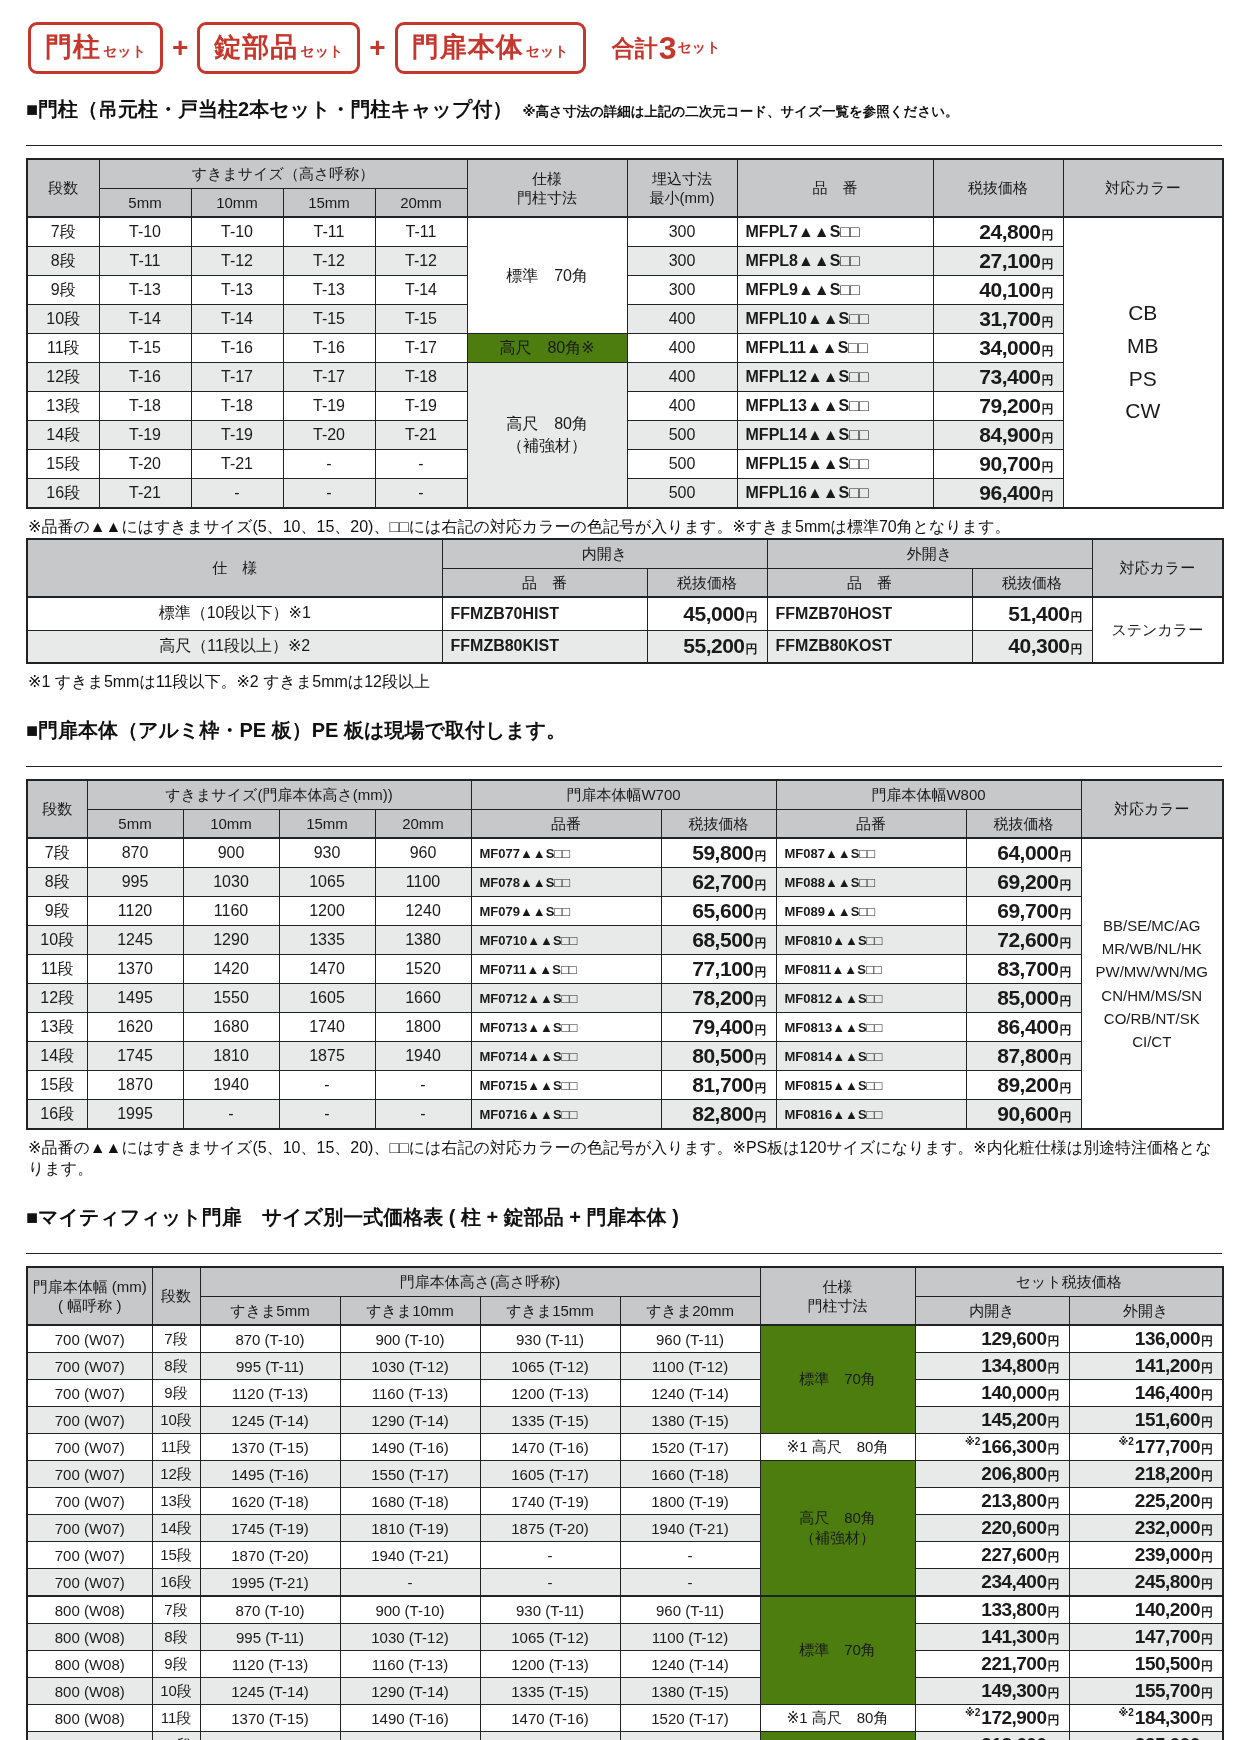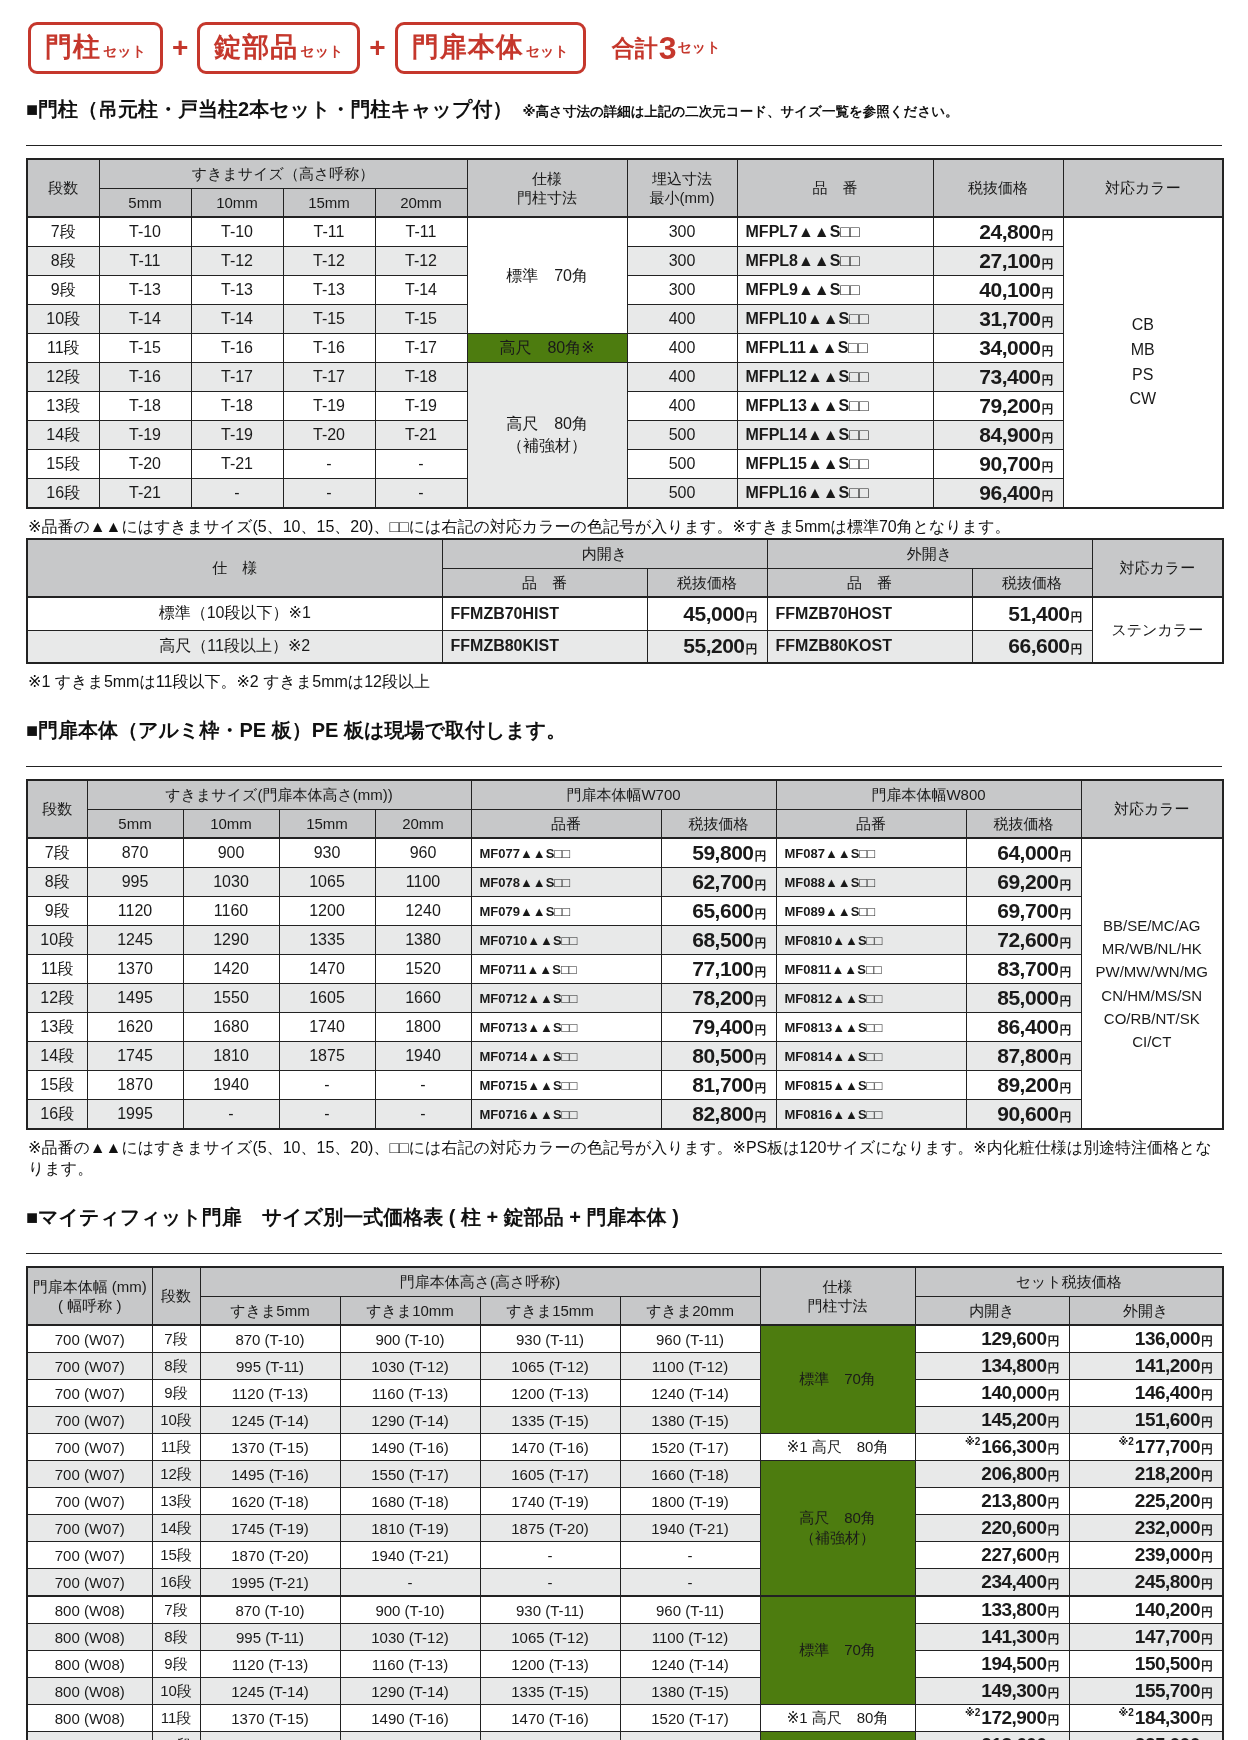--- a/index.html
+++ b/index.html
@@ -37,21 +37,21 @@
   td.code{text-align:left;padding-left:8px;font-weight:bold}
   #t3 td.code,#t4 td.code{font-size:13px}
   td.price{text-align:right;padding-right:9px;white-space:nowrap}
   .pnum{font-weight:bold;font-size:21px;letter-spacing:-0.5px}
   #t4 .pnum{font-size:19px}
   .yen{font-size:12px;font-weight:bold;margin-left:1px}
   .mark{font-size:10px;font-weight:bold;vertical-align:top;margin-right:1px}
   td.spec{background:#fff;line-height:1.35}
   td.spec.shaded{background:#4d7c0f}
   td.colorcell{background:#fff;line-height:1.55;font-size:15px}
-  #t1 td.colorcell{font-size:16px}
+  #t1 td.colorcell{font-size:21px}
   tr.blockstart td{border-top:2.5px solid #222}
 
   .footnote{font-size:16px;margin:8px 0 0 2px;color:#111}
 </style>
 </head>
 <body>
 
 <div class="page">
 
   <div class="badge-row">
@@ -268,21 +268,21 @@
           <td class="price"><span class="pnum">51,400</span><span class="yen">円</span></td>
           <td class="colorcell" rowspan="2">
             <div>ステンカラー</div>
           </td>
         </tr>
         <tr class="alt">
           <td>高尺（11段以上）※2</td>
           <td class="code">FFMZB80KIST</td>
           <td class="price"><span class="pnum">55,200</span><span class="yen">円</span></td>
           <td class="code">FFMZB80KOST</td>
-          <td class="price"><span class="pnum">66,600</span><span class="yen">円</span></td>
+          <td class="price"><span class="pnum">40,300</span><span class="yen">円</span></td>
         </tr>
       </tbody>
   </table>
   <p class="footnote">※1 すきま5mmは11段以下。※2 すきま5mmは12段以上</p>
 
   <h2 class="sec-title underlined"><span class="t-main">■門扉本体（アルミ枠・PE 板）PE 板は現場で取付します。</span></h2>
 
   <table id="t3">
     <colgroup>
       <col style="width:60px">
@@ -609,21 +609,21 @@
           <td class="price"><span class="pnum">141,300</span><span class="yen">円</span></td>
           <td class="price"><span class="pnum">147,700</span><span class="yen">円</span></td>
         </tr>
         <tr>
           <td>800 (W08)</td>
           <td>9段</td>
           <td>1120 (T-13)</td>
           <td>1160 (T-13)</td>
           <td>1200 (T-13)</td>
           <td>1240 (T-14)</td>
-          <td class="price"><span class="pnum">194,500</span><span class="yen">円</span></td>
+          <td class="price"><span class="pnum">221,700</span><span class="yen">円</span></td>
           <td class="price"><span class="pnum">150,500</span><span class="yen">円</span></td>
         </tr>
         <tr class="alt ">
           <td>800 (W08)</td>
           <td>10段</td>
           <td>1245 (T-14)</td>
           <td>1290 (T-14)</td>
           <td>1335 (T-15)</td>
           <td>1380 (T-15)</td>
           <td class="price"><span class="pnum">149,300</span><span class="yen">円</span></td>

